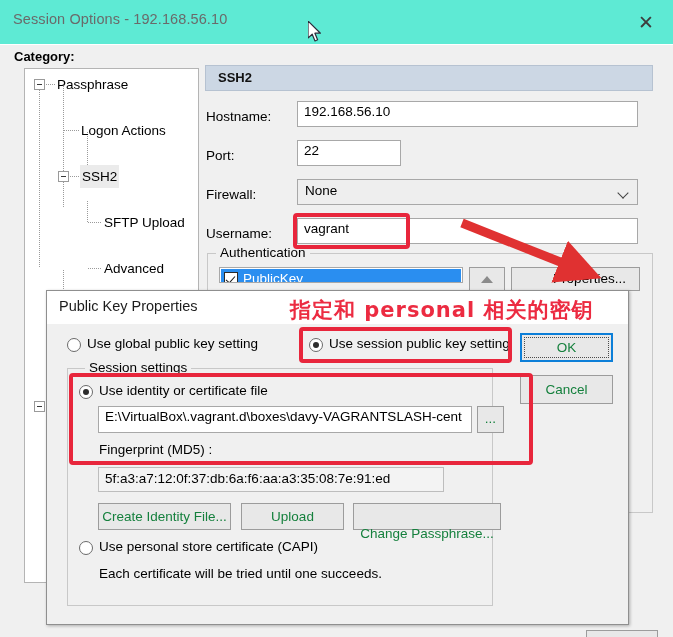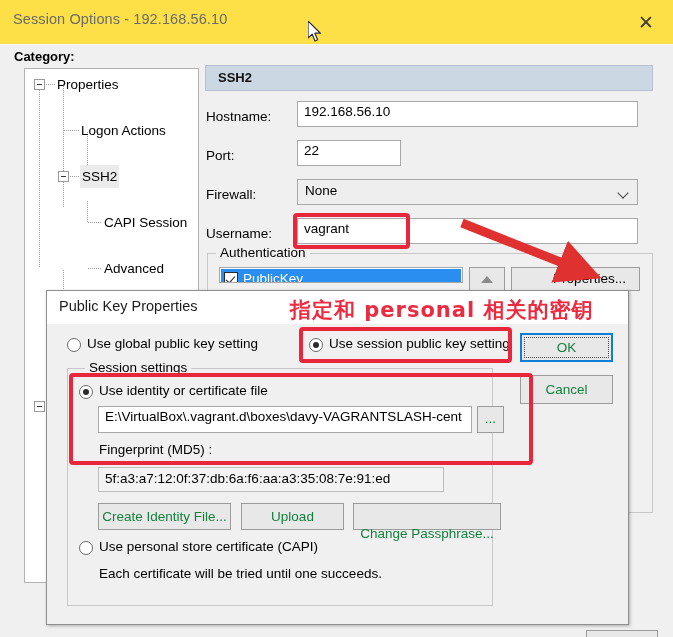--- a/index.html
+++ b/index.html
@@ -9,21 +9,21 @@
     overflow: hidden;
     background: #ffffff;
     font-family: "Liberation Sans", "DejaVu Sans", sans-serif;
     -webkit-font-smoothing: antialiased;
   }
   #root { position: relative; width: 673px; height: 637px; background:#f0f0f0; }
 
   
   .win-titlebar {
     position:absolute; left:0; top:0; width:673px; height:45px;
-    background:#fde047; border-bottom:1px solid #ffffff;
+    background:#5eead4; border-bottom:1px solid #ffffff;
   }
   .win-title {
     position:absolute; left:13px; top:11px;
     font-size:14.5px; color:#6a6a6a; letter-spacing:.1px;
     white-space:nowrap;
   }
   .win-close {
     position:absolute; right:12px; top:8px; width:30px; height:28px;
     color:#3d3d3d; font-size:19px; line-height:28px; text-align:center;
     cursor:default; font-family:"DejaVu Sans", sans-serif; font-weight:300;
@@ -225,37 +225,37 @@
         <div class="dline-v" style="left:14px; top:17px; height:181px;"></div>
         <div class="dline-v" style="left:38px; top:17px; height:122px;"></div>
         <div class="dline-v" style="left:62px; top:63px; height:44px;"></div>
         <div class="dline-v" style="left:62px; top:132px; height:22px;"></div>
         <div class="dline-v" style="left:38px; top:201px; height:46px;"></div>
         <div class="dline-v" style="left:62px; top:224px; height:46px;"></div>
 
         <div class="tnode" style="top:0px">
           <div class="exp" style="left:9px"></div>
           <div class="dline-h" style="left:21px; top:11px; width:10px;"></div>
-          <div class="tlabel" style="left:32px">Properties</div>
+          <div class="tlabel" style="left:32px">Passphrase</div>
         </div>
 
         <div class="tnode" style="top:23px">
           <div class="dline-h" style="left:39px; top:11px; width:15px;"></div>
           <div class="tlabel" style="left:56px">Logon Actions</div>
         </div>
 
         <div class="tnode" style="top:46px">
           <div class="exp" style="left:33px"></div>
           <div class="dline-h" style="left:45px; top:11px; width:10px;"></div>
           <div class="tlabel sel" style="left:55px">SSH2</div>
         </div>
 
         <div class="tnode" style="top:69px">
           <div class="dline-h" style="left:63px; top:11px; width:14px;"></div>
-          <div class="tlabel" style="left:79px">CAPI Session</div>
+          <div class="tlabel" style="left:79px">SFTP Upload</div>
         </div>
 
         <div class="tnode" style="top:92px">
           <div class="dline-h" style="left:63px; top:11px; width:14px;"></div>
           <div class="tlabel" style="left:79px">Advanced</div>
         </div>
 
         <div class="tnode" style="top:115px">
           <div class="exp" style="left:33px"></div>
           <div class="dline-h" style="left:45px; top:11px; width:10px;"></div>

